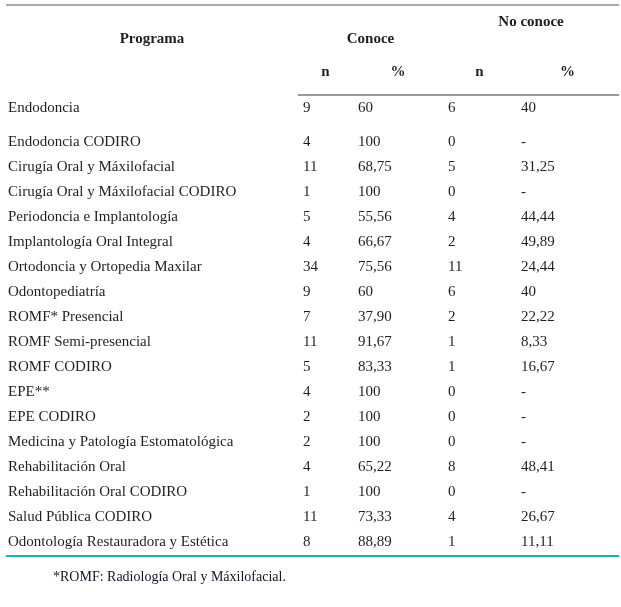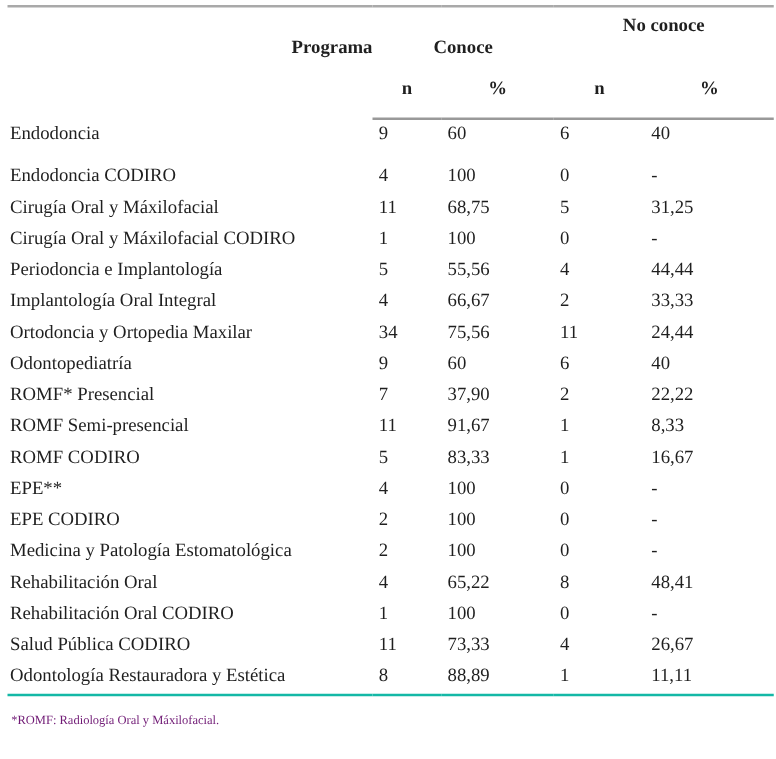--- a/index.html
+++ b/index.html
@@ -31,21 +31,21 @@
     line-height: 17px;
     overflow: hidden;
     white-space: nowrap;
   }
   
   thead th {
     font-weight: bold;
     text-align: center;
     vertical-align: top;
   }
-  th.h-programa { padding: 24px 0 0 0; vertical-align: top; text-align: right; }
+  th.h-programa { padding: 24px 0 0 0; vertical-align: top; }
   th.h-conoce   { padding: 24px 0 14px 0; }
   th.h-noconoce { padding: 7px 0 14px 0; margin-top: 12px; }
   tr.subhead th {
     padding: 2px 0 14px 0;
     border-bottom: 2px solid #999999;
   }
   
   tbody td {
     text-align: left;
     padding: 3px 0 5px 5px;
@@ -57,23 +57,24 @@
     padding-bottom: 14px;
   }
   tbody tr:last-child td {
     border-bottom: 2px solid #14b8a6;
   }
   
   .footnotes {
     margin: 9px 0 0 3px;
   }
   .footnote {
-    font-size: 10px;
+    font-size: 14px;
     line-height: 21px;
-    color: #701a75;
+    color: #0f172a;
+    margin-left: 44px;
   }
 </style>
 </head>
 <body>
 
 <div class="table-wrap">
   <table class="results">
     <colgroup>
       <col style="width:292px">
       <col style="width:55px">
@@ -128,21 +129,21 @@
         <td>5</td>
         <td>55,56</td>
         <td>4</td>
         <td>44,44</td>
       </tr>
       <tr>
         <td class="program">Implantología Oral Integral</td>
         <td>4</td>
         <td>66,67</td>
         <td>2</td>
-        <td>33,33</td>
+        <td>49,89</td>
       </tr>
       <tr>
         <td class="program">Ortodoncia y Ortopedia Maxilar</td>
         <td>34</td>
         <td>75,56</td>
         <td>11</td>
         <td>24,44</td>
       </tr>
       <tr>
         <td class="program">Odontopediatría</td>

